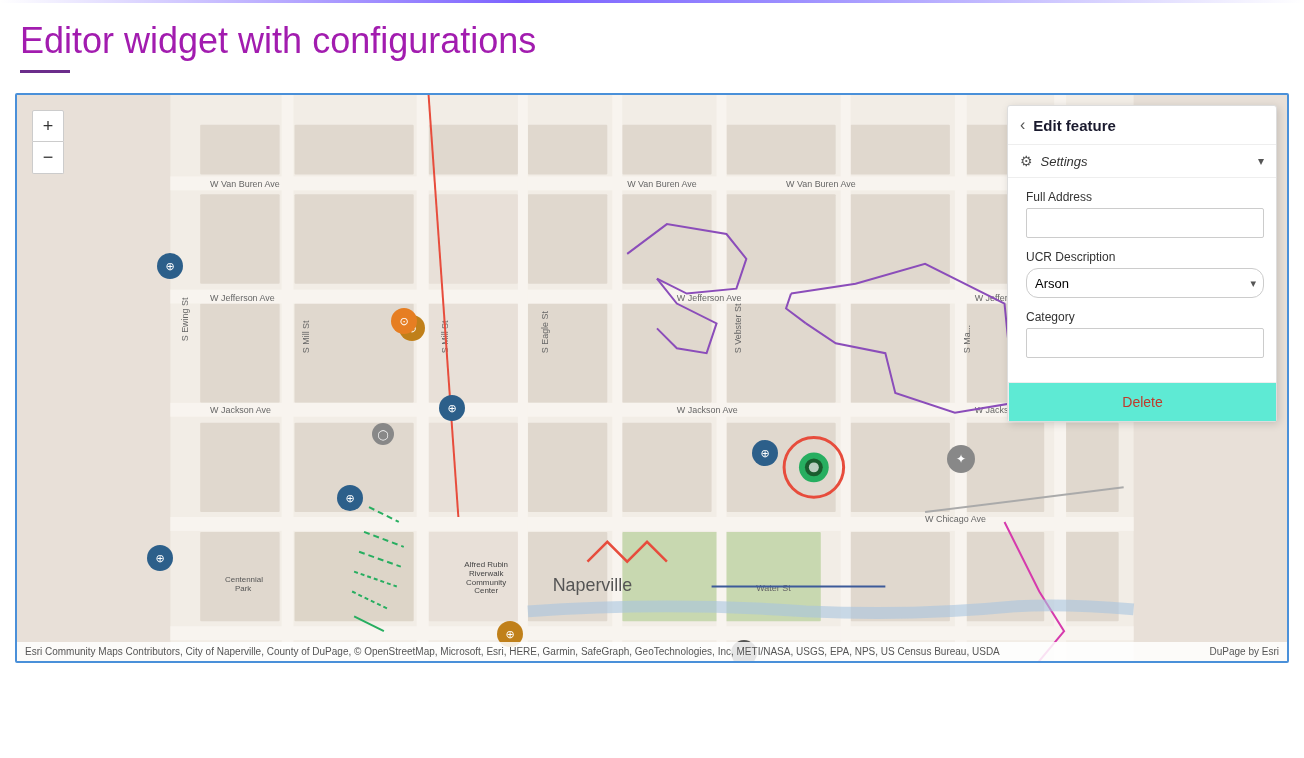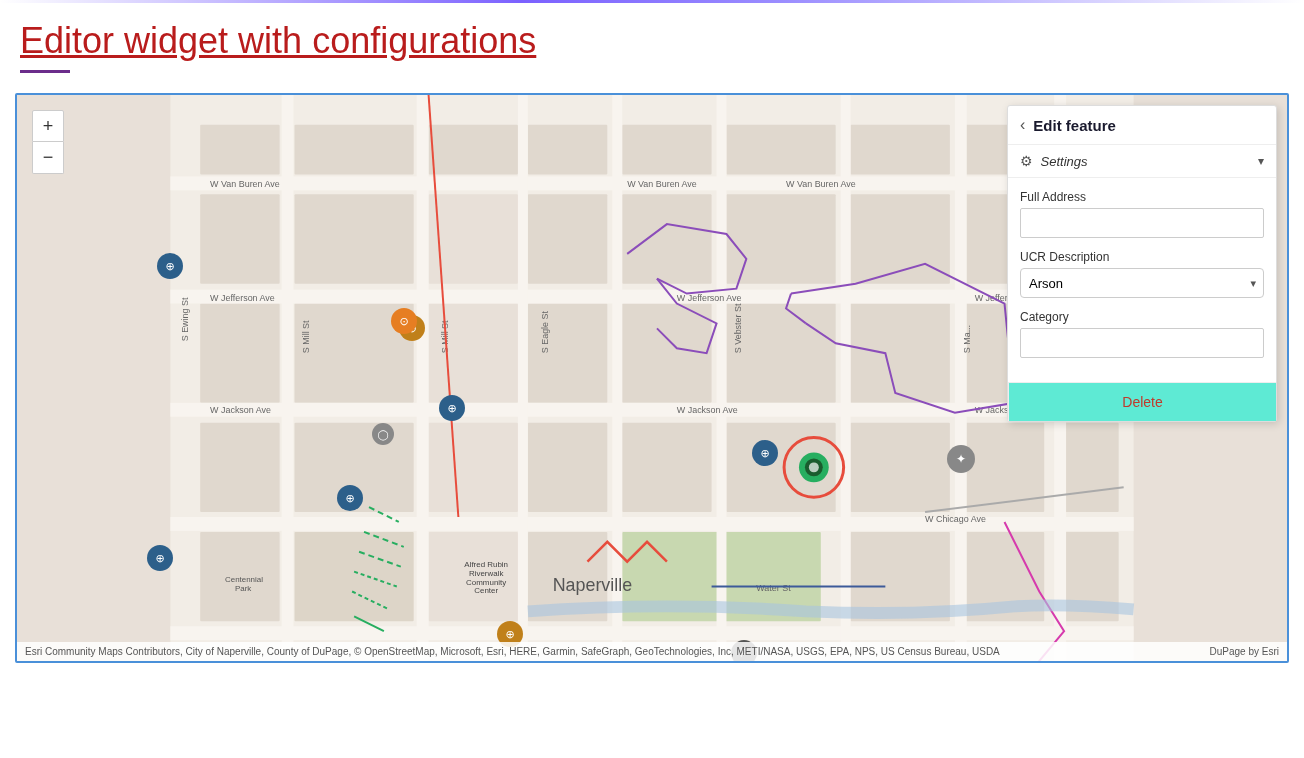--- a/index.html
+++ b/index.html
@@ -1,19 +1,19 @@
 <!DOCTYPE html>
 <html><head>
   <meta charset="utf-8">
   <style>
     * { box-sizing: border-box; margin: 0; padding: 0; }
     body { font-family: 'Segoe UI', Arial, sans-serif; background: #fff; width: 1304px; min-height: 758px; overflow: hidden; }
 
     .page-header { padding: 20px 20px 10px 20px; }
-    .page-title { font-size: 36px; font-weight: 300; color: #b91c1c; margin-bottom: 8px; text-decoration: underline; }
+    .page-title { font-size: 36px; font-weight: 300; color: #a21caf; margin-bottom: 8px; }
     .title-underline { width: 50px; height: 3px; background: #6b2d8b; margin-bottom: 0; }
 
     .map-container { position: relative; margin: 10px 15px; border: 2px solid #4a90d9; border-radius: 2px; height: 570px; overflow: hidden; background: #e8e0d8; }
 
     
     .map-zoom-controls { position: absolute; top: 15px; left: 15px; z-index: 10; display: flex; flex-direction: column; gap: 0; }
     .zoom-btn { width: 32px; height: 32px; background: white; border: 1px solid #ccc; display: flex; align-items: center; justify-content: center; cursor: pointer; font-size: 18px; color: #333; font-weight: 300; }
     .zoom-btn:first-child { border-radius: 2px 2px 0 0; }
     .zoom-btn:last-child { border-radius: 0 0 2px 2px; border-top: none; }
 
@@ -22,26 +22,26 @@
     .edit-panel-header { display: flex; align-items: center; padding: 10px 12px; border-bottom: 1px solid #eee; }
     .back-btn { background: none; border: none; cursor: pointer; color: #555; font-size: 16px; margin-right: 8px; padding: 0; }
     .edit-panel-title { font-size: 15px; font-weight: 600; color: #1a1a2e; }
 
     .settings-section { padding: 8px 12px; border-bottom: 1px solid #eee; display: flex; align-items: center; justify-content: space-between; cursor: pointer; }
     .settings-left { display: flex; align-items: center; gap: 8px; }
     .settings-icon { color: #555; font-size: 14px; }
     .settings-label { font-size: 13px; color: #333; font-style: italic; }
     .settings-chevron { color: #555; font-size: 12px; }
 
-    .edit-form { padding: 12px; }
+    .edit-form { padding: 12px; margin-left: 6px; }
     .form-group { margin-bottom: 12px; }
     .form-label { font-size: 12px; color: #333; margin-bottom: 4px; display: block; }
     .form-input { width: 100%; height: 30px; border: 1px solid #ccc; border-radius: 2px; padding: 4px 8px; font-size: 13px; background: white; }
     .form-select-wrapper { position: relative; }
-    .form-select { width: 100%; height: 30px; border: 1px solid #ccc; border-radius: 4px; padding: 4px 8px; font-size: 13px; background: white; appearance: none; cursor: pointer; }
+    .form-select { width: 100%; height: 30px; border: 1px solid #ccc; border-radius: 12px; padding: 4px 8px; font-size: 13px; background: white; appearance: none; cursor: pointer; }
     .select-chevron { position: absolute; right: 8px; top: 50%; transform: translateY(-50%); font-size: 11px; color: #555; pointer-events: none; }
 
     .edit-actions { display: flex; border-top: 1px solid #eee; }
     .btn-update { flex: 1; height: 38px; background: #3d5a99; color: white; border: none; font-size: 14px; font-weight: 500; cursor: pointer; }
     .btn-delete { flex: 1; height: 38px; background: #5eead4; color: #c0392b; border: none; border-left: 1px solid #eee; font-size: 14px; font-weight: 500; cursor: pointer; }
 
     
     .attribution { position: absolute; bottom: 0; left: 0; right: 0; background: rgba(255,255,255,0.85); padding: 4px 8px; font-size: 10px; color: #555; display: flex; justify-content: space-between; }
 
     

